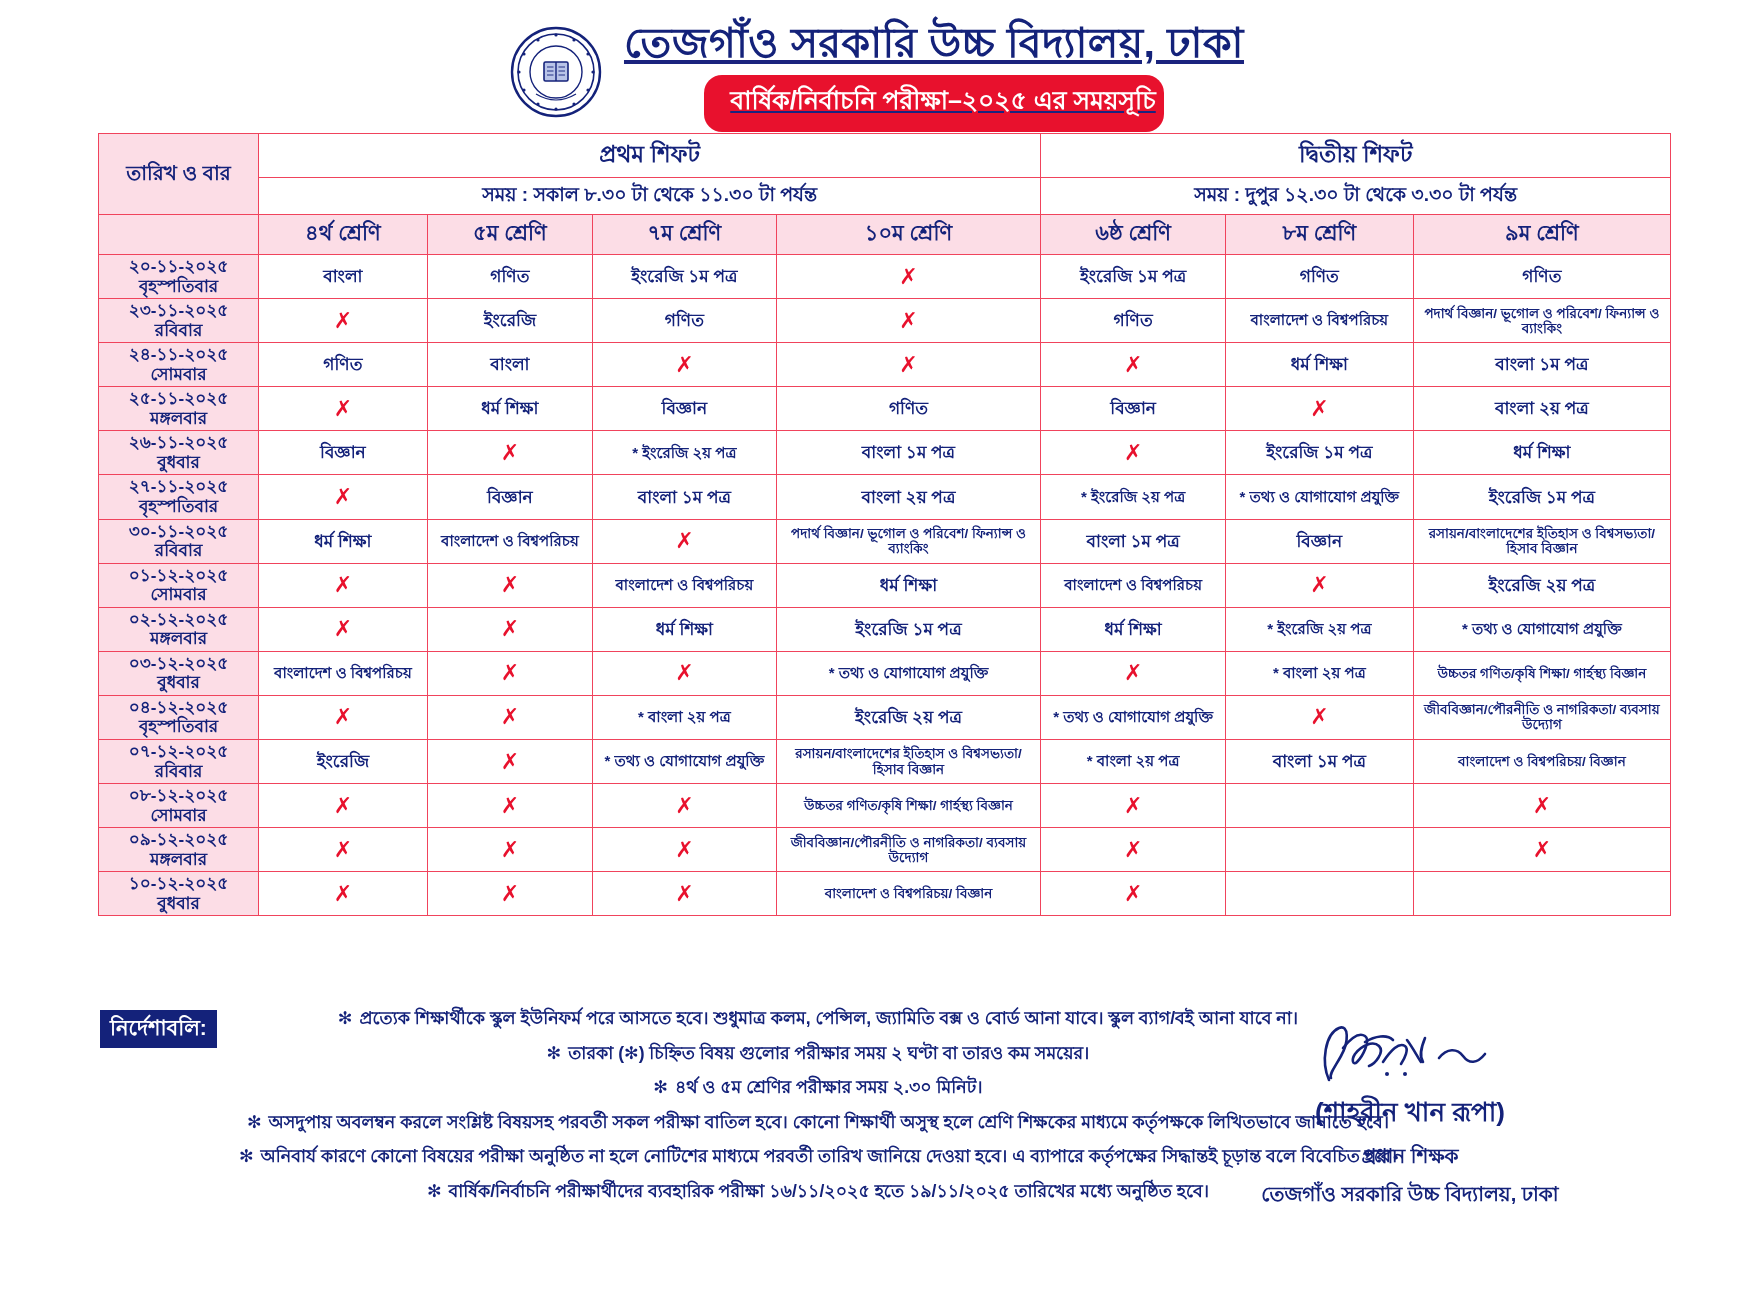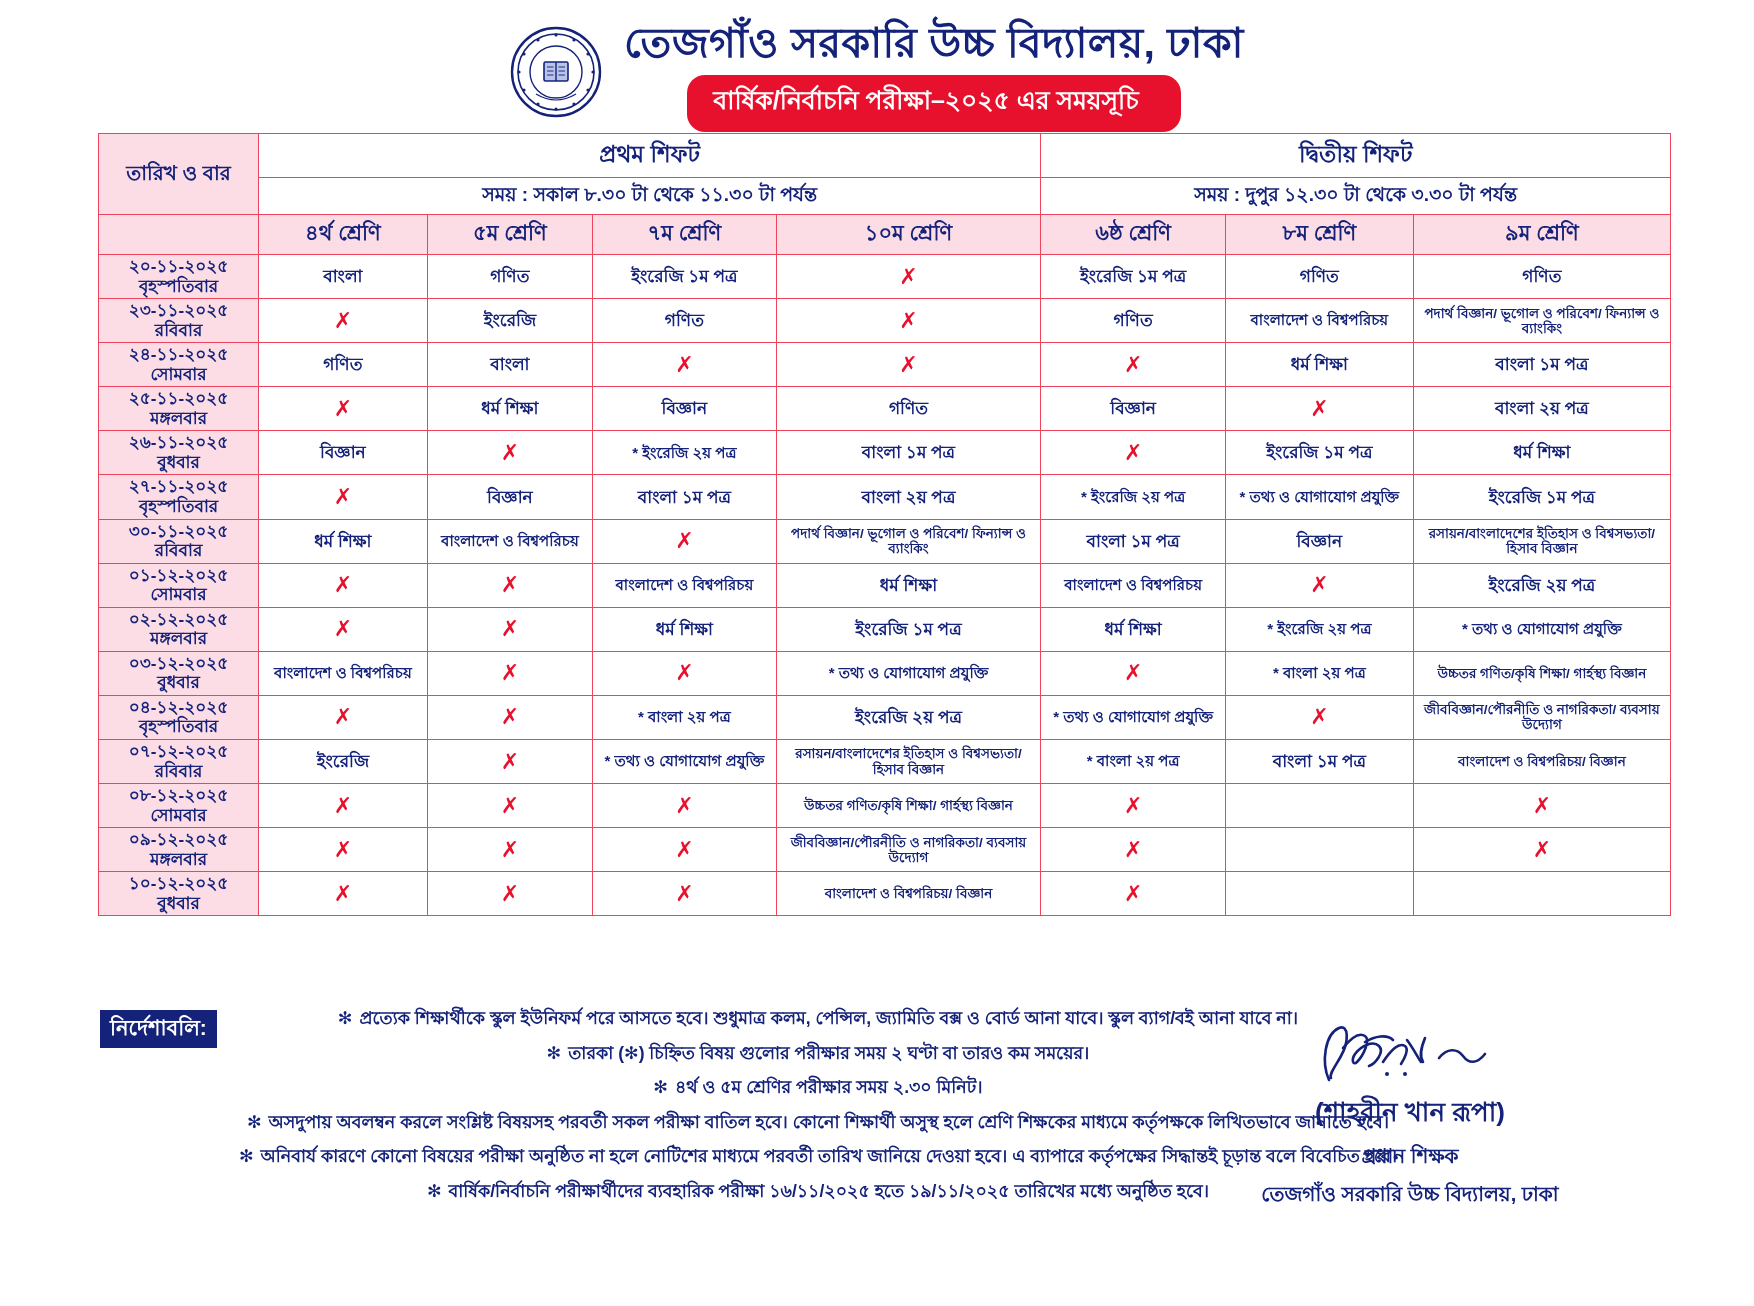--- a/index.html
+++ b/index.html
@@ -4,40 +4,40 @@
 <style>
   html,body{margin:0;padding:0;}
   body{
     width:1754px;height:1306px;
     background:#ffffff;
     font-family:"Liberation Sans","DejaVu Sans",sans-serif;
     color:#1a237e;
     position:relative;
     overflow:hidden;
   }
-  .page{position:relative;width:1754px;height:1306px;}
+  .page{position:relative;width:1754px;height:1306px;text-decoration:underline;}
 
   
   .header{
     display:flex;align-items:flex-start;justify-content:center;
     padding-top:22px;
   }
   .logo{
     width:92px;height:92px;margin-right:22px;margin-top:4px;flex:0 0 auto;
   }
   .title-wrap{display:flex;flex-direction:column;align-items:center;}
   .school-title{
     font-size:41px;font-weight:bold;color:#14227a;
     letter-spacing:.5px;line-height:1.05;white-space:nowrap;
   }
   .exam-banner{
     margin-top:10px;
     background:#e8112d;color:#ffffff;
     font-size:25px;font-weight:bold;
-    padding:6px 42px 8px 26px;
+    padding:6px 8px 8px 26px;
     border-radius:18px;white-space:nowrap;text-align:center;
   }
 
   
   .tbl-wrap{position:absolute;left:98px;top:133px;width:1396px;}
   table.sched{
     border-collapse:collapse;width:1573px;
     table-layout:fixed;
   }
   table.sched th,table.sched td{

